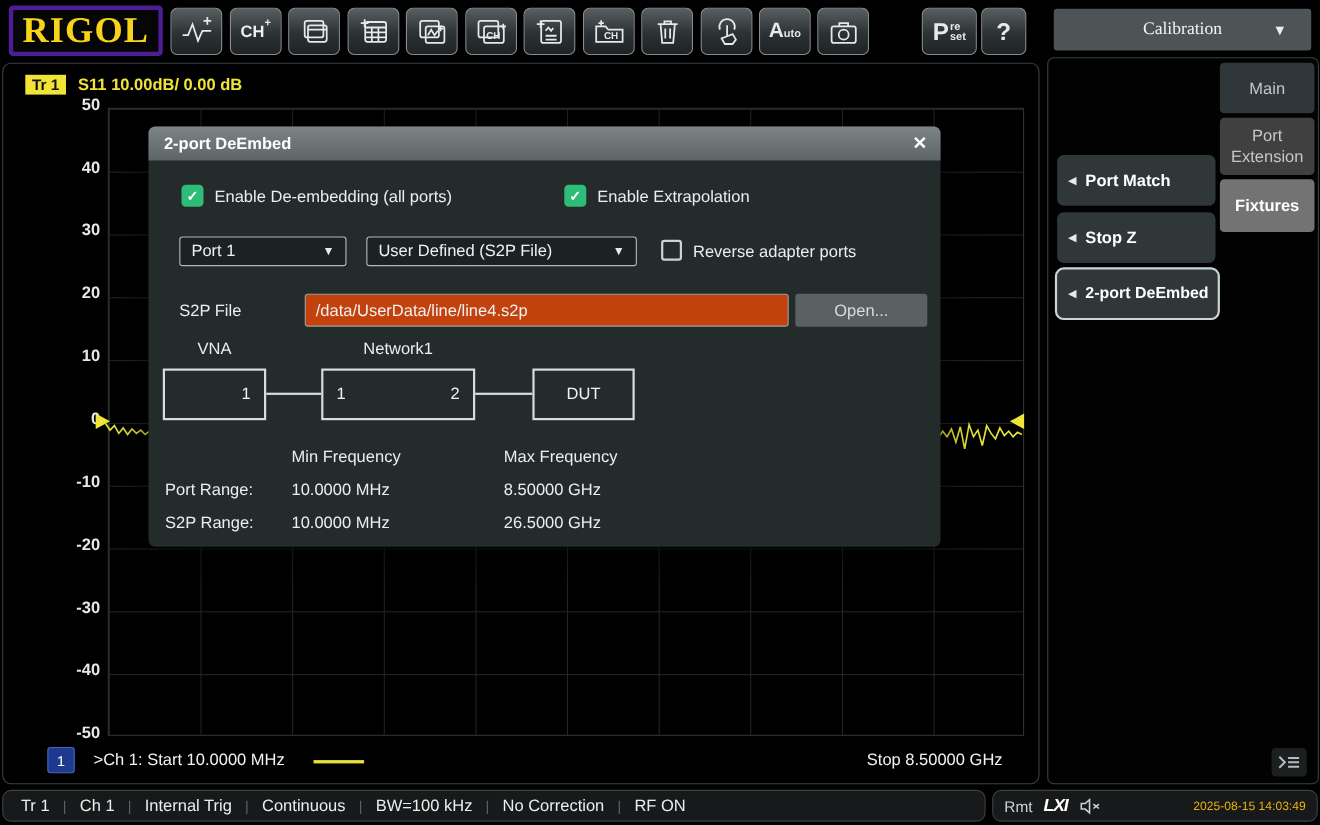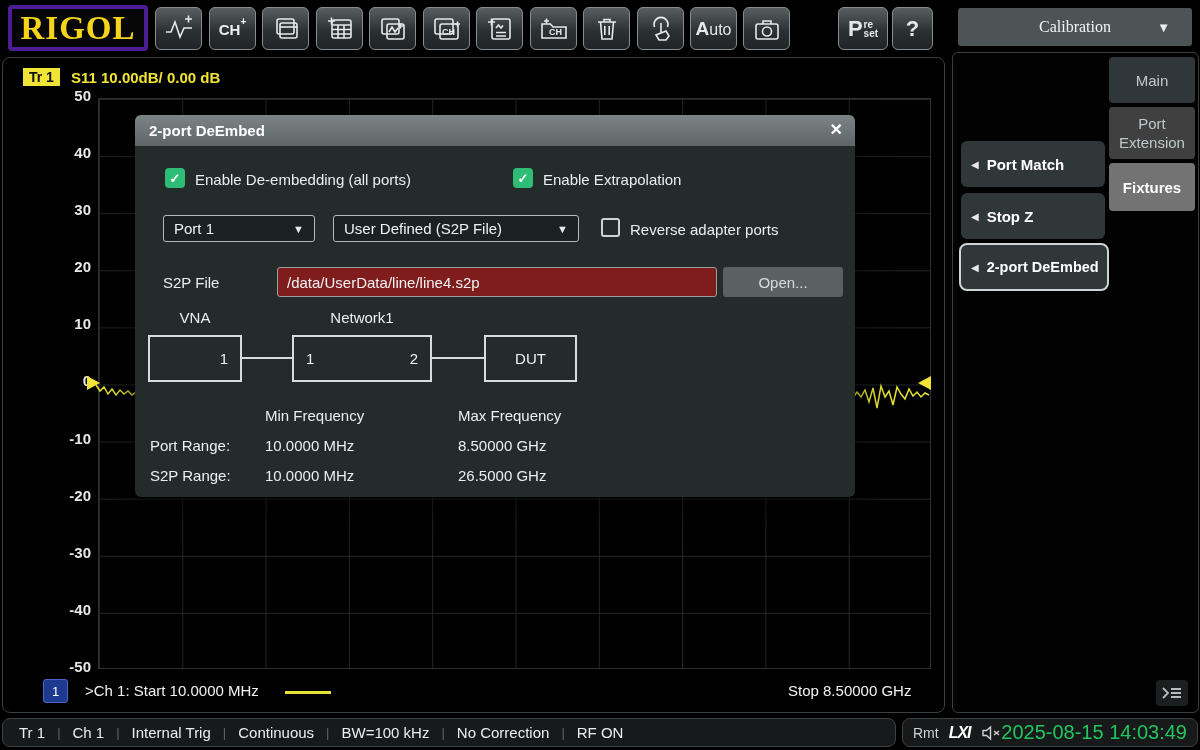--- a/index.html
+++ b/index.html
@@ -14,21 +14,21 @@
               display:flex; align-items:center; justify-content:center; }
   .logo-text { font-family:"Liberation Serif", serif; font-weight:bold; font-size:33px;
                color:#f5d41a; letter-spacing:1px; }
   .tbtn { position:absolute; top:7px; width:47px; height:43px; border:1px solid #878d8f;
           border-radius:6px; background:linear-gradient(180deg,#595f61 0%,#2c3133 55%,#1f2325 100%);
           display:flex; align-items:center; justify-content:center; color:#e6e9e9; }
   .tbtn svg { stroke:#e6e9e9; fill:none; stroke-width:1.6; }
   .tbtn .txt { font-size:15px; font-weight:bold; color:#eef0f0; }
   .tbtn sup { font-size:10px; font-weight:bold; position:relative; top:-4px; }
   .auto-a { font-size:19px; font-weight:bold; }
-  .auto-rest { font-size:16px; font-weight:normal; }
+  .auto-rest { font-size:10px; font-weight:bold; }
   .preset-p { font-size:22px; font-weight:bold; }
   .preset-col { display:flex; flex-direction:column; line-height:9px; margin-left:1px; }
   .preset-col span { font-size:10px; font-weight:bold; }
   .help-q { font-size:22px; font-weight:bold; }
 
   
   .main-window { position:absolute; left:2px; top:57px; width:943px; height:656px;
                  border:1px solid #3a4042; border-radius:8px; background:#000; }
   .trace-badge { position:absolute; left:20px; top:10px; background:#f0e437; color:#111;
                  font-size:14px; font-weight:bold; padding:1px 6px; }
@@ -66,21 +66,21 @@
   .chk { position:absolute; width:20px; height:20px; background:#2ebd77; border-radius:4px;
          display:flex; align-items:center; justify-content:center; color:#fff; font-size:13px; font-weight:bold; }
   .chk-empty { position:absolute; width:19px; height:19px; background:transparent;
                border:2px solid #ced3d4; border-radius:3px; }
   .dlabel { position:absolute; font-size:15px; color:#eceeee; }
   .dropdown { position:absolute; height:27px; background:#1a2222; border:1px solid #b4b9ba;
               border-radius:3px; display:flex; align-items:center; }
   .dropdown .val { margin-left:10px; font-size:15px; color:#f0f2f2; }
   .dropdown .car { position:absolute; right:10px; font-size:11px; color:#e8eaea; }
   .s2p-input { position:absolute; left:142px; top:152px; width:440px; height:30px;
-               background:#7f1d1d; border:1px solid #9aa0a1; border-radius:3px;
+               background:#c2410c; border:1px solid #9aa0a1; border-radius:3px;
                display:flex; align-items:center; }
   .s2p-input .val { margin-left:9px; font-size:15px; color:#f0f2f2; }
   .open-btn { position:absolute; left:588px; top:152px; width:120px; height:30px;
               background:#596163; border-radius:3px; color:#d8dcdc; font-size:15px;
               display:flex; align-items:center; justify-content:center; }
   .net-label { position:absolute; top:194px; font-size:15px; color:#eceeee; text-align:center; }
   .net-box { position:absolute; top:220px; height:47px; border:2px solid #d8dcdc;
              display:flex; align-items:center; font-size:15px; color:#f0f2f2; }
   .net-wire { position:absolute; top:242px; height:2px; background:#d8dcdc; }
   .ftable { position:absolute; font-size:15px; color:#eceeee; }
@@ -120,21 +120,21 @@
   .statusbar { position:absolute; left:0; top:716px; width:1200px; height:34px; background:#000; }
   .status-box { position:absolute; top:2px; height:29px; background:#17191a;
                 border:1px solid #3c4143; border-radius:8px; display:flex; align-items:center; }
   .status-left { left:2px; width:894px; padding-left:16px; }
   .status-right { left:902px; width:296px; padding:0 10px; }
   .sitem { font-size:15px; color:#eceeee; }
   .ssep { font-size:13px; color:#5e6365; margin:0 12px; }
   .rmt { font-size:14px; color:#cfd3d4; }
   .lxi { font-size:16px; font-weight:bold; font-style:italic; color:#fff; margin-left:10px; letter-spacing:-1px; }
   .mute { margin-left:10px; }
-  .datetime { margin-left:auto; font-size:20px; color:#22c55e; }
+  .datetime { margin-left:auto; font-size:11px; color:#eab308; }
 </style>
 </head>
 <body>
 
 <div class="toolbar">
   <div class="logo-box">
     <span class="logo-text">RIGOL</span>
   </div>
 
   <div class="tbtn" style="left:155px">

